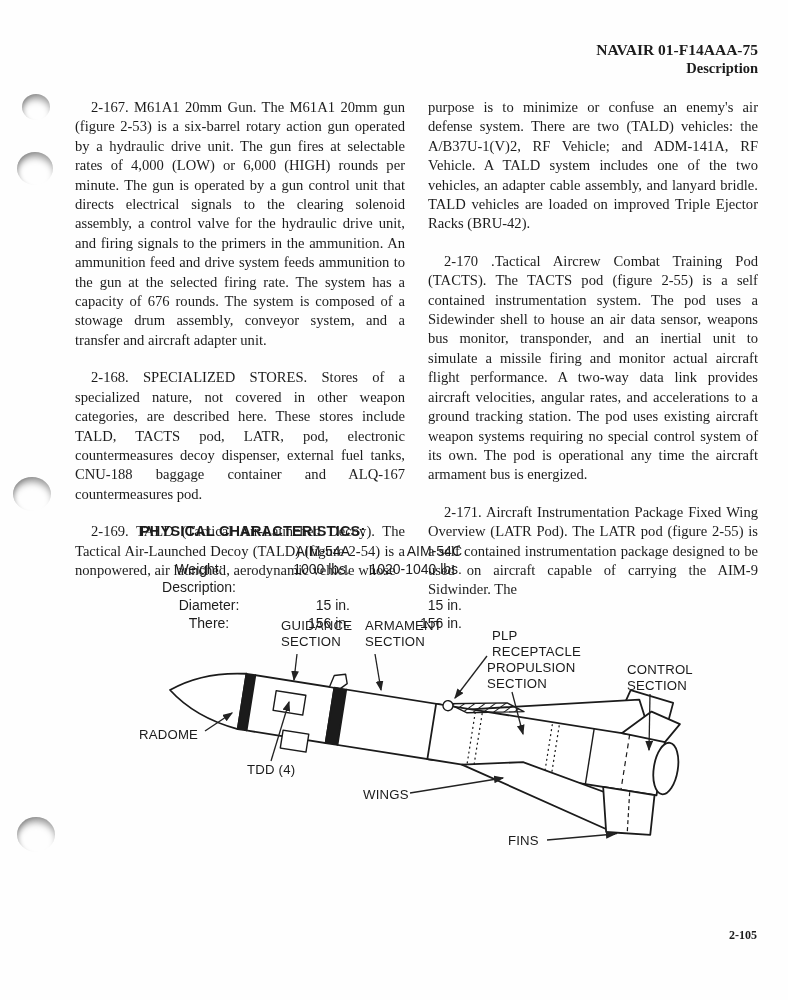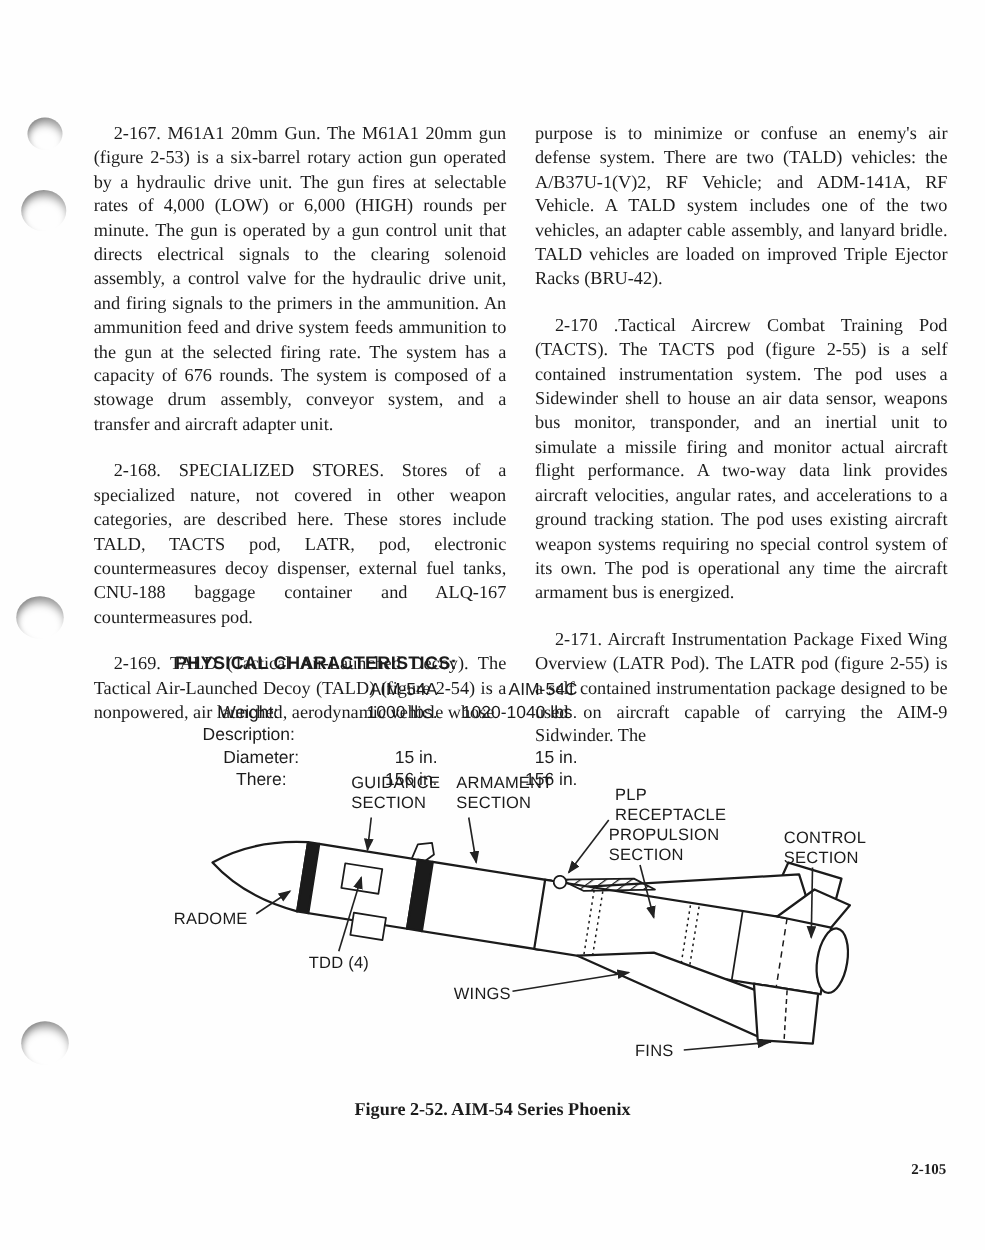--- a/index.html
+++ b/index.html
@@ -50,20 +50,24 @@
 </head>
 <body>
 
 <div class="page">
 
   <div class="hole hole1"></div>
   <div class="hole hole2"></div>
   <div class="hole hole3"></div>
   <div class="hole hole4"></div>
 
+  <div class="doc-header">
+    <div>NAVAIR 01-F14AAA-75</div>
+    <div class="sub">Description</div>
+  </div>
 
   <div class="col col-left">
     <p><b>2-167. M61A1 20mm Gun.</b> <span>The M61A1 20mm gun (figure 2-53) is a six-barrel rotary action gun operated by a hydraulic drive unit. The gun fires at selectable rates of 4,000 (LOW) or 6,000 (HIGH) rounds per minute. The gun is operated by a gun control unit that directs electrical signals to the clearing solenoid assembly, a control valve for the hydraulic drive unit, and firing signals to the primers in the ammunition. An ammunition feed and drive system feeds ammunition to the gun at the selected firing rate. The system has a capacity of 676 rounds. The system is composed of a stowage drum assembly, conveyor system, and a transfer and aircraft adapter unit.</span></p>
     <p><b>2-168. SPECIALIZED STORES.</b> <span>Stores of a specialized nature, not covered in other weapon categories, are described here. These stores include TALD, TACTS pod, LATR, pod, electronic countermeasures decoy dispenser, external fuel tanks, CNU-188 baggage container and ALQ-167 countermeasures pod.</span></p>
     <p><b>2-169. TALD (Tactical Air-Launched Decoy).</b> <span>The Tactical Air-Launched Decoy (TALD) (figure 2-54) is a nonpowered, air launched, aerodynamic vehicle whose</span></p>
   </div>
 
   <div class="col col-right">
     <p><span>purpose is to minimize or confuse an enemy's air defense system. There are two (TALD) vehicles: the A/B37U-1(V)2, RF Vehicle; and ADM-141A, RF Vehicle. A TALD system includes one of the two vehicles, an adapter cable assembly, and lanyard bridle. TALD vehicles are loaded on improved Triple Ejector Racks (BRU-42).</span></p>
     <p><b>2-170 .Tactical Aircrew Combat Training Pod (TACTS).</b> <span>The TACTS pod (figure 2-55) is a self contained instrumentation system. The pod uses a Sidewinder shell to house an air data sensor, weapons bus monitor, transponder, and an inertial unit to simulate a missile firing and monitor actual aircraft flight performance. A two-way data link provides aircraft velocities, angular rates, and accelerations to a ground tracking station. The pod uses existing aircraft weapon systems requiring no special control system of its own. The pod is operational any time the aircraft armament bus is energized.</span></p>
@@ -172,18 +176,17 @@
       <text x="412" y="60">PROPULSION</text>
       <text x="412" y="76">SECTION</text>
       <text x="552" y="62">CONTROL</text>
       <text x="552" y="78">SECTION</text>
       <text x="64" y="127">RADOME</text>
       <text x="172" y="162">TDD (4)</text>
       <text x="288" y="187">WINGS</text>
       <text x="433" y="233">FINS</text>
     </svg>
 
-    <div class="fig-caption">Figure 2-52. AIM-54 Series Phoenix</div>
   </div>
 
   <div class="page-num">2-105</div>
 
 </div>
 
 </body></html>

